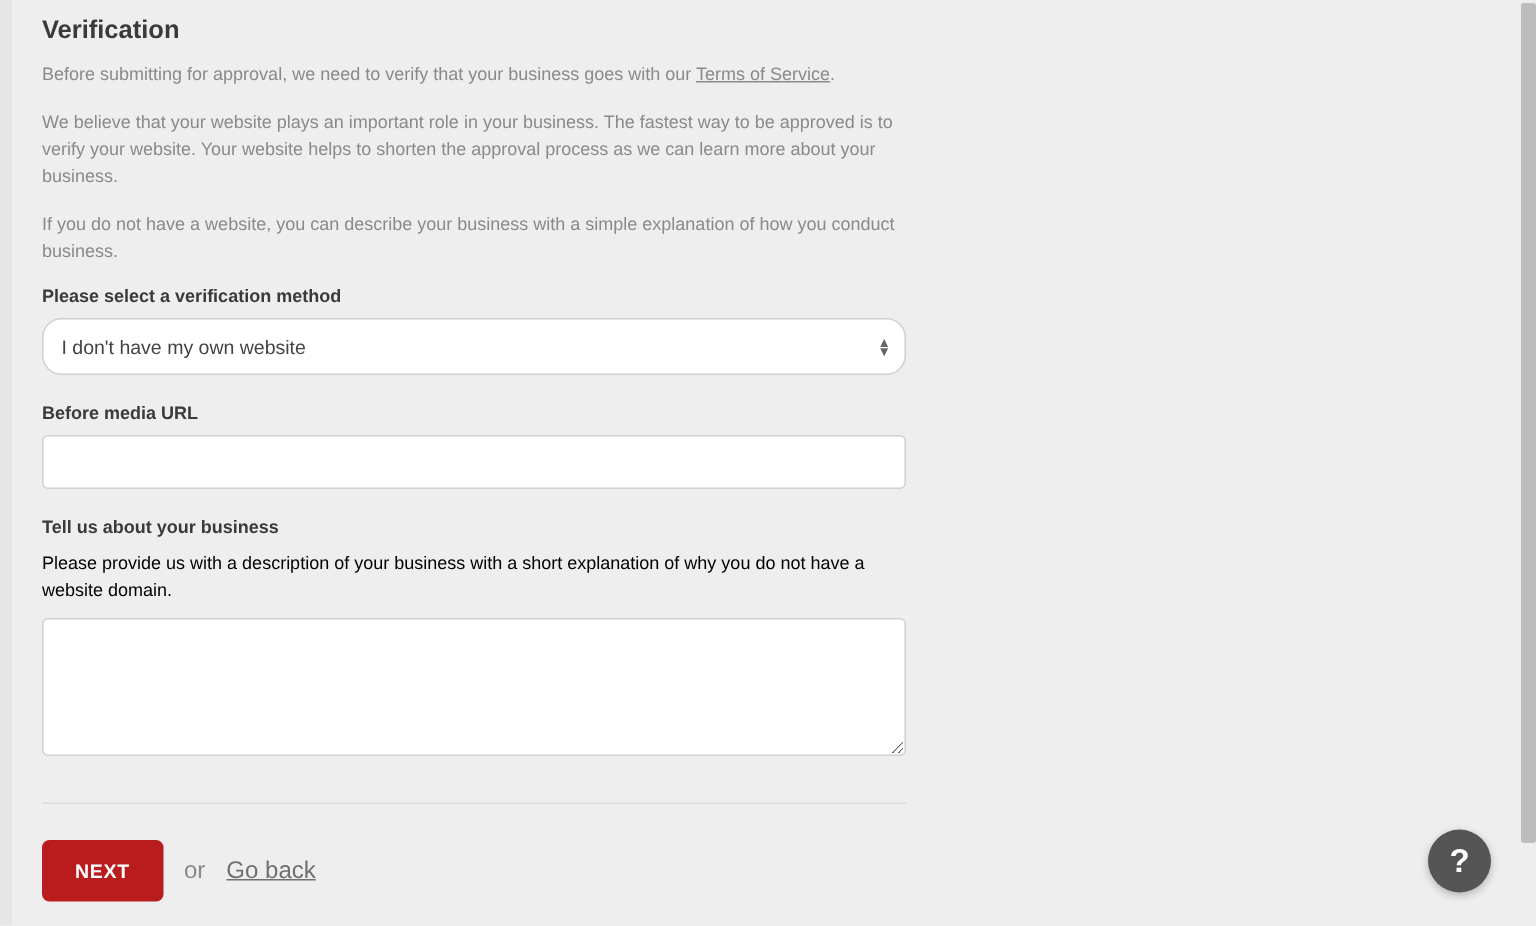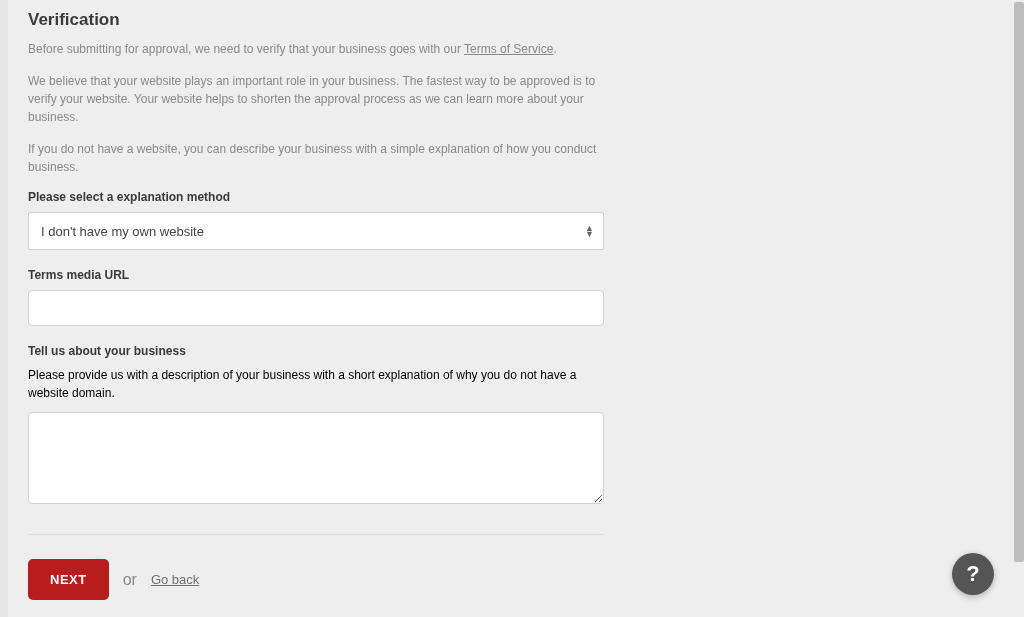--- a/index.html
+++ b/index.html
@@ -52,21 +52,21 @@
       width: 100%;
     }
     .select-wrap select {
       width: 100%;
       height: 38px;
       padding: 0 30px 0 12px;
       font-size: 13px;
       color: #444;
       background: #fff;
       border: 1px solid #d0d0d0;
-      border-radius: 2px;
+      border-radius: 13px;
       appearance: none;
       -webkit-appearance: none;
       outline: none;
     }
     .select-wrap .chevrons {
       position: absolute;
       right: 10px;
       top: 50%;
       transform: translateY(-50%);
       pointer-events: none;
@@ -115,21 +115,21 @@
       color: #fff;
       border: none;
       border-radius: 5px;
       padding: 13px 22px;
       font-size: 13px;
       font-weight: 700;
       letter-spacing: 0.5px;
       cursor: pointer;
     }
     .or-text { font-size: 16px; color: #8a8a8a; }
-    .link-back { font-size: 13px; color: #707070; text-decoration: underline; cursor: pointer; }
+    .link-back { font-size: 16px; color: #707070; text-decoration: underline; cursor: pointer; }
 
     .scrollbar {
       position: absolute;
       top: 2px; right: 0;
       width: 12px; height: 585px;
       background: transparent;
     }
     .scrollbar-thumb {
       position: absolute;
       top: 0; right: 0;
@@ -169,34 +169,34 @@
 
     <div class="intro">
       <p>
         <span>Before submitting for approval, we need to verify that your business goes with our </span><a href="#">Terms of Service</a><span>.</span>
       </p>
       <p>We believe that your website plays an important role in your business. The fastest way to be approved is to verify your website. Your website helps to shorten the approval process as we can learn more about your business.</p>
       <p>If you do not have a website, you can describe your business with a simple explanation of how you conduct business.</p>
     </div>
 
     <div class="field">
-      <label class="field-label">Please select a explanation method</label>
+      <label class="field-label">Please select a verification method</label>
       <div class="select-wrap">
         <select>
           <option selected="">I don't have my own website</option>
         </select>
         <span class="chevrons">
           <span>▲</span>
             <span>▼</span>
         </span>
       </div>
     </div>
 
     <div class="field">
-      <label class="field-label">Terms media URL</label>
+      <label class="field-label">Before media URL</label>
       <input type="text" class="text-input" value="" style="">
     </div>
 
     <div class="field">
       <label class="field-label">Tell us about your business</label>
       <p class="help-text">Please provide us with a description of your business with a short explanation of why you do not have a website domain.</p>
       <textarea class="textarea-input" style=""></textarea>
     </div>
 
     <div class="divider"></div>

